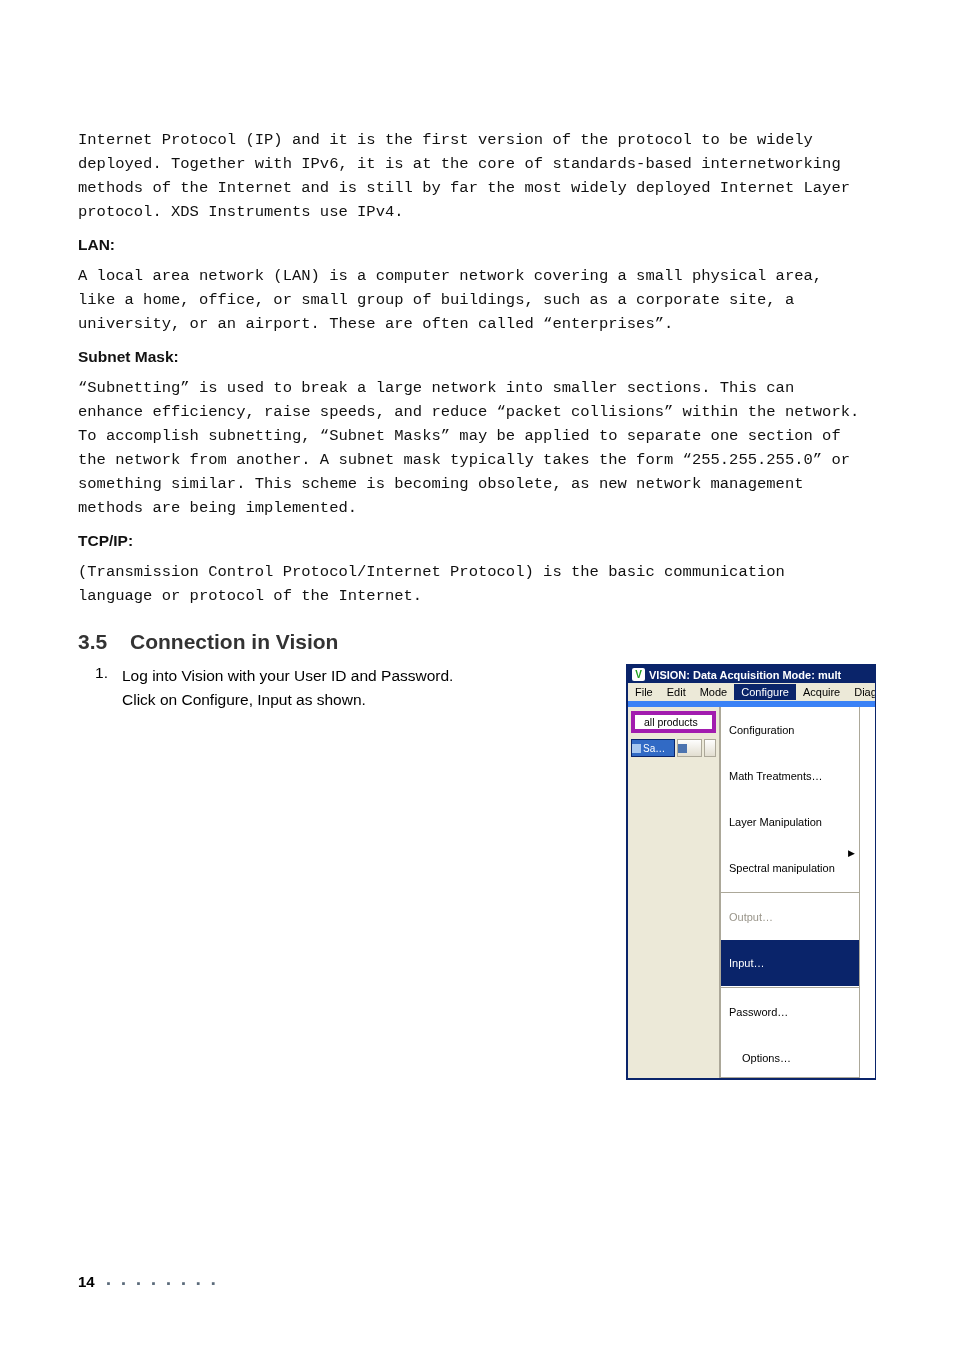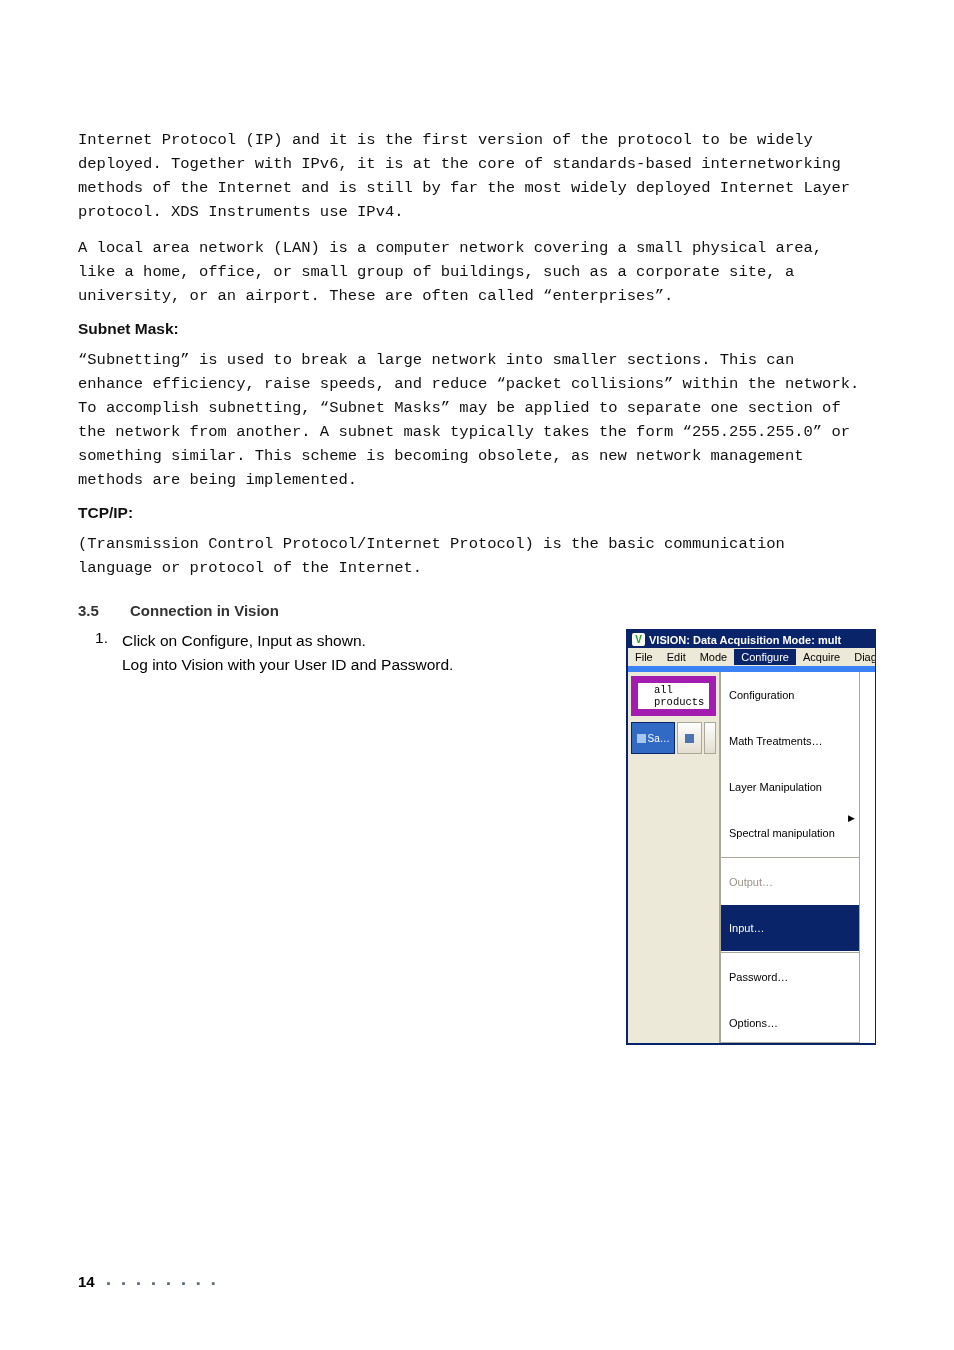--- a/index.html
+++ b/index.html
@@ -23,21 +23,21 @@
     color: #111;
     font-family: Liberation Mono, monospace;
   }
   .subhead {
     font-size: 15.5px;
     font-weight: 700;
     margin: 0 0 10px 0;
     color: #111;
   }
   .h2 {
-    font-size: 15px;
+    font-size: 21px;
     font-weight: 700;
     color: #333;
     margin: 22px 0 10px 0;
   }
   .h2 .num { display:inline-block; width: 52px; }
   .step-row { display:flex; align-items:flex-start; }
   .step-num {
     width: 44px; text-align:right; padding-right:14px;
     font-size:15.5px;
     flex: none;
@@ -87,28 +87,28 @@
     color:#fff;
   }
   .app-body { display:flex; }
   .left-pane {
     width:92px;
     border-right:1px solid #aca899;
     background:#ece9d8;
     padding:4px 3px;
   }
   .pane-input {
-    background:#fff; border:7px solid #a21caf; font-size:10.5px;
-    padding:1px 16px; width:100%;font-family:Liberation Mono, monospace;
+    background:#fff; border:4px solid #a21caf; font-size:10.5px;
+    padding:1px 9px; width:100%;
   }
   .pane-btnrow { display:flex; gap:2px; margin-top:6px; }
   .pane-btn {
     background: linear-gradient(#fefefe,#e2ded0);
     border:1px solid #aca899;
-    height:32px; flex:1; display:flex; align-items:center; justify-content:center;
+    height:18px; flex:1; display:flex; align-items:center; 
     font-size:10px; color:#3a6ea5; overflow:hidden;
   }
   .pane-btn .sq { width:9px; height:9px; background:#4c74b0; }
   .menu-dropdown {
     background:#fff;
     border:1px solid #aca899;
     border-top:none;
     width:140px;
   }
   .menu-item {
@@ -133,39 +133,40 @@
   .footer .pg { font-weight:700; margin-right:8px; }
   .dots { color:#5a6a7a; letter-spacing: 4px; font-size:11px; vertical-align: middle;}
 </style>
 </head>
 <body>
 
 <div class="page">
 
   <p class="body-text">Internet Protocol (IP) and it is the first version of the protocol to be widely deployed. Together with IPv6, it is at the core of standards-based internetworking methods of the Internet and is still by far the most widely deployed Internet Layer protocol. XDS Instruments use IPv4.</p>
 
+  <p class="subhead">LAN:</p>
   <p class="body-text">A local area network (LAN) is a computer network covering a small physical area, like a home, office, or small group of buildings, such as a corporate site, a university, or an airport. These are often called “enterprises”.</p>
 
   <p class="subhead">Subnet Mask:</p>
   <p class="body-text">“Subnetting” is used to break a large network into smaller sections. This can enhance efficiency, raise speeds, and reduce “packet collisions” within the network. To accomplish subnetting, “Subnet Masks” may be applied to separate one section of the network from another. A subnet mask typically takes the form “255.255.255.0” or something similar. This scheme is becoming obsolete, as new network management methods are being implemented.</p>
 
   <p class="subhead">TCP/IP:</p>
   <p class="body-text">(Transmission Control Protocol/Internet Protocol) is the basic communication language or protocol of the Internet.</p>
 
   <h2 class="h2">
     <span class="num">3.5</span><span>Connection in Vision</span>
   </h2>
 
   <div class="two-col">
     <div class="col-left">
       <div class="step-row">
         <div class="step-num">1.</div>
         <div class="step-body">
+          <div class="step-text">Log into Vision with your User ID and Password.</div>
           <div class="step-text step-indent">Click on Configure, Input as shown.</div>
-          <div class="step-text">Log into Vision with your User ID and Password.</div>
         </div>
       </div>
     </div>
 
     <div class="col-right">
       <div class="app-window">
         <div class="titlebar">
           <span class="title-icon">V</span>
           <span>VISION: Data Acquisition Mode: mult</span>
         </div>
@@ -197,21 +198,21 @@
             <div class="menu-item">Layer Manipulation</div>
             <div class="menu-item">
               <span>Spectral manipulation</span>
               <span class="arrow">▶</span>
             </div>
             <div class="menu-sep"></div>
             <div class="menu-item disabled">Output…</div>
             <div class="menu-item highlight">Input…</div>
             <div class="menu-sep"></div>
             <div class="menu-item">Password…</div>
-            <div class="menu-item" style="margin-bottom:-4px;">Options…</div>
+            <div class="menu-item" style="margin-bottom:-4px;margin-left:13px;">Options…</div>
           </div>
         </div>
       </div>
     </div>
   </div>
 
   <div class="footer">
     <span class="pg">14</span>
     <span class="dots">▪ ▪ ▪ ▪ ▪ ▪ ▪ ▪</span>
   </div>

